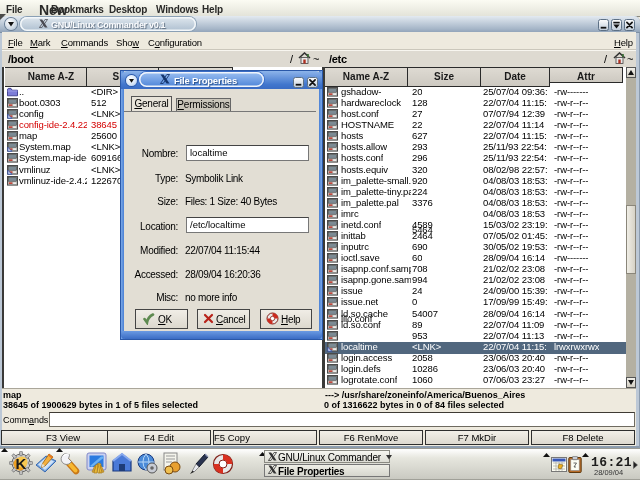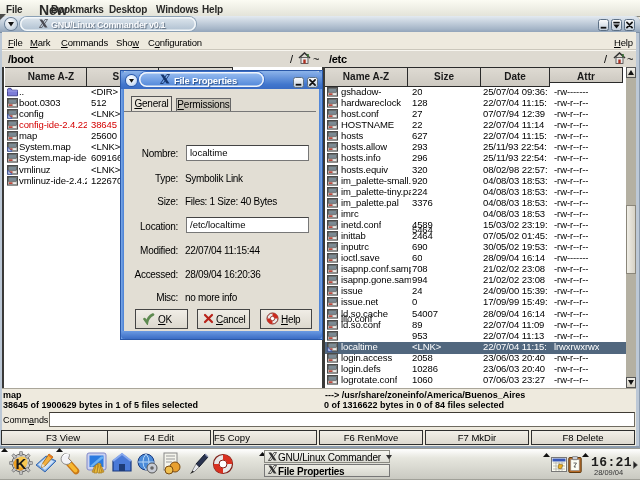--- a/index.html
+++ b/index.html
@@ -246,21 +246,21 @@
 <div class="r" style="left:341px;top:142px;color:#000;max-width:70px">hosts.allow</div>
 <div class="r" style="left:412px;top:142px;color:#000">293</div>
 <div class="r" style="left:483px;top:142px;color:#000">25/11/93 22:54:</div>
 <div class="r" style="left:554px;top:142px;color:#000">-rw-r--r--</div>
 <svg style="position:absolute;left:327px;top:153px" width="11" height="10" viewBox="0 0 11 10">
     <rect x="0.5" y="0.5" width="10" height="8.6" fill="#c0c0bc" stroke="#4a4a4a"></rect>
     <rect x="1.4" y="1.4" width="8.2" height="3.8" fill="#7c8b94" stroke="#3a3a3a" stroke-width="0.5"></rect>
     <rect x="1.8" y="6.4" width="3.6" height="1.5" fill="#c23a2e"></rect>
     <rect x="6.2" y="6.4" width="2.8" height="1.5" fill="#f2f2f0"></rect>
   </svg>
-<div class="r" style="left:341px;top:153px;color:#000;max-width:70px">hosts.info</div>
+<div class="r" style="left:341px;top:153px;color:#000;max-width:70px">hosts.conf</div>
 <div class="r" style="left:412px;top:153px;color:#000">296</div>
 <div class="r" style="left:483px;top:153px;color:#000">25/11/93 22:54:</div>
 <div class="r" style="left:554px;top:153px;color:#000">-rw-r--r--</div>
 <svg style="position:absolute;left:327px;top:165px" width="11" height="10" viewBox="0 0 11 10">
     <rect x="0.5" y="0.5" width="10" height="8.6" fill="#c0c0bc" stroke="#4a4a4a"></rect>
     <rect x="1.4" y="1.4" width="8.2" height="3.8" fill="#7c8b94" stroke="#3a3a3a" stroke-width="0.5"></rect>
     <rect x="1.8" y="6.4" width="3.6" height="1.5" fill="#c23a2e"></rect>
     <rect x="6.2" y="6.4" width="2.8" height="1.5" fill="#f2f2f0"></rect>
   </svg>
 <div class="r" style="left:341px;top:165px;color:#000;max-width:70px">hosts.equiv</div>

